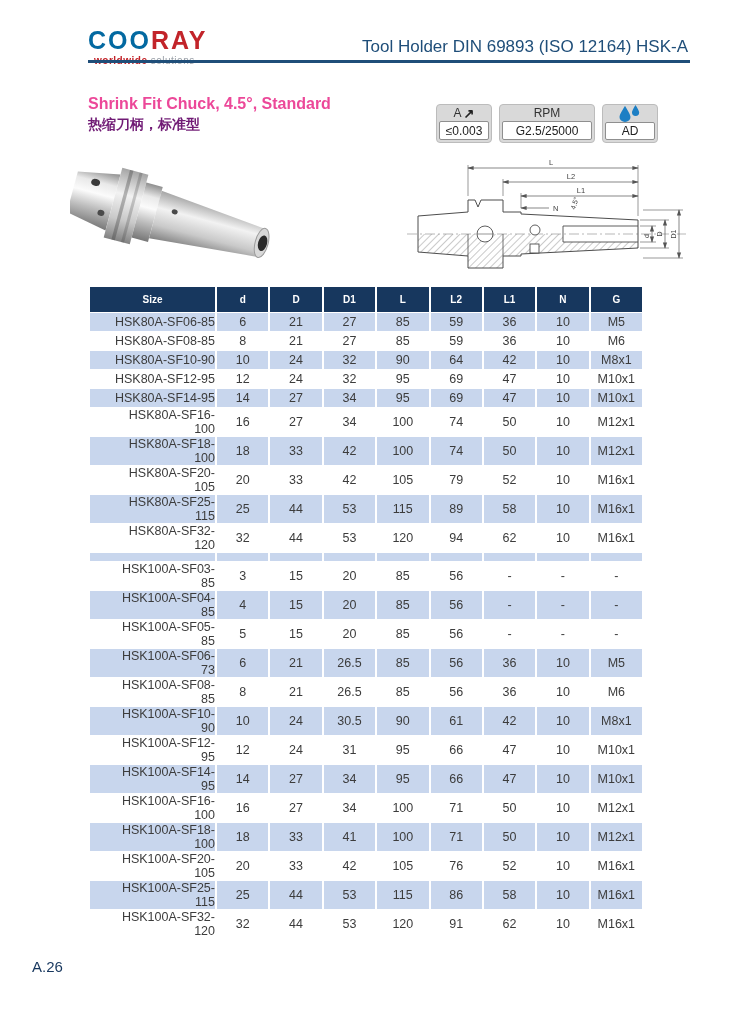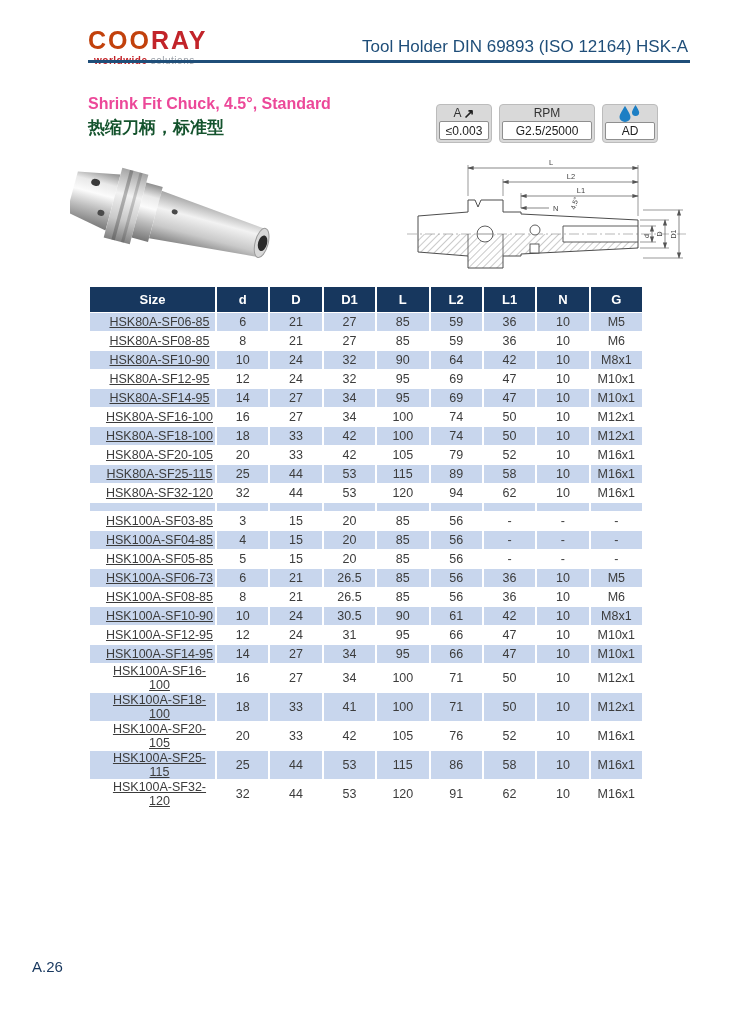--- a/index.html
+++ b/index.html
@@ -2,51 +2,51 @@
 <html><head>
 <meta charset="utf-8">
 <style>
   * { margin:0; padding:0; box-sizing:border-box; }
   body { background:#e8e8e8; font-family:"Liberation Sans", sans-serif; }
   .page { position:relative; width:750px; height:1024px; background:#ffffff; margin:0 auto; overflow:hidden; }
 
   
   .logo { position:absolute; left:88px; top:28px; }
   .logo-main { font-size:25px; font-weight:bold; letter-spacing:2px; line-height:1; font-family:"Liberation Sans", sans-serif; }
-  .logo-coo { color:#c2410c; }
+  .logo-coo { color:#0369a1; }
   .logo-ray { color:#c2242a; }
   .logo-tagline { font-size:10px; margin-top:2px; letter-spacing:0.5px; }
   .tag-red { color:#c2242a; font-weight:bold; }
   .tag-gray { color:#9aa0a8; }
   .catalog-title { position:absolute; right:62px; top:37px; font-size:17px; color:#1f4e79; }
   .header-rule { position:absolute; left:88px; right:60px; top:60px; height:3px; background:#1f4e79; }
 
   
   .product-title { position:absolute; left:88px; top:95px; font-size:16px; font-weight:bold; color:#ec4899; }
-  .product-subtitle { position:absolute; left:88px; top:116px; font-size:17px; font-weight:bold; color:#14532d;text-align:right; }
+  .product-subtitle { position:absolute; left:88px; top:116px; font-size:14px; font-weight:bold; color:#701a75;text-align:right; }
 
   
   .badges { position:absolute; right:92px; top:104px; display:flex; gap:7px; }
   .badge { width:56px; height:39px; background:#d9d9d9; border:1px solid #bcbcbc; border-radius:4px; display:flex; flex-direction:column; overflow:hidden; }
   .badge.wide { width:96px; }
   .badge-top { flex:1; display:flex; align-items:center; justify-content:center; font-size:12px; color:#333; gap:2px; }
   .badge-bottom { height:19px; margin:0 2px 2px 2px; background:#ffffff; border:1px solid #8f8f8f; border-radius:2px; display:flex; align-items:center; justify-content:center; font-size:12px; color:#222; }
   .arrow-glyph { font-weight:bold; font-size:13px; color:#222; }
 
   
   .photo-wrap { position:absolute; left:70px; top:150px; width:242px; height:136px; }
   .drawing-wrap { position:absolute; left:403px; top:156px; width:287px; height:132px; }
 
   
   .table-wrap { position:absolute; left:88px; top:286px; width:556px; }
   table.spec { border-collapse:separate; border-spacing:2px 1px; table-layout:fixed; width:556px; }
   table.spec col.c-size { width:125px; }
-  table.spec th { background:#17375e; color:#ffffff; font-size:13px; font-weight:bold; height:25px; text-align:center; }
+  table.spec th { background:#17375e; color:#ffffff; font-size:10px; font-weight:bold; height:25px; text-align:center; }
   table.spec td { height:18px; font-size:12.5px; color:#3c3c3c; text-align:center; padding:0; }
-  table.spec td.size-cell { text-align:center; padding-left:14px;text-decoration:underline; }
+  table.spec td.size-cell { text-align:right; padding-left:22px; }
   tr.blue td { background:#c8d6ed; }
   tr.white td { background:#ffffff; }
   tr.spacer td { height:8px; }
 
   
   .page-number { position:absolute; left:32px; top:958px; font-size:15px; font-weight:normal; color:#17375e; }
 
   svg text { font-family:"Liberation Sans", sans-serif; }
 </style>
 </head>

